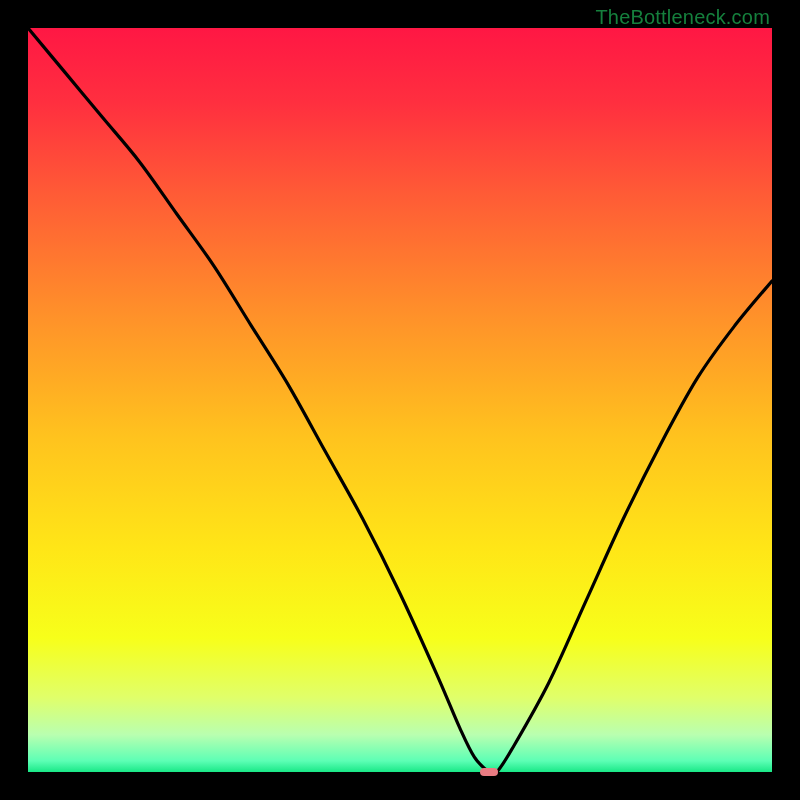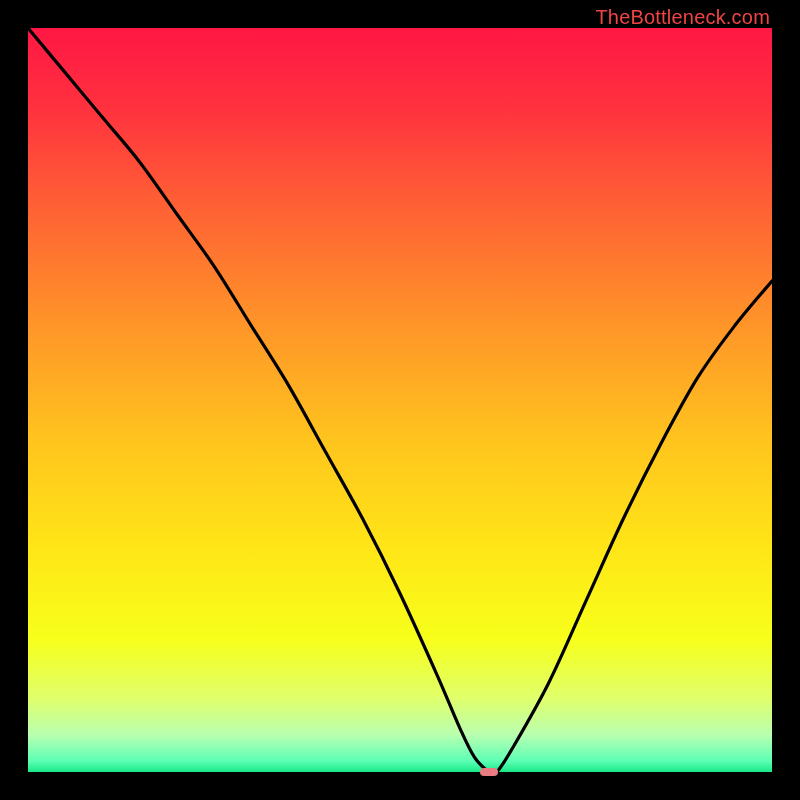--- a/index.html
+++ b/index.html
@@ -1,21 +1,21 @@
 <!DOCTYPE html>
 <html><head>
 <meta charset="utf-8">
 <style>
   * { margin: 0; padding: 0; box-sizing: border-box; }
   body { background: #000; width: 800px; height: 800px; position: relative; font-family: Arial, sans-serif; }
   .frame { position: absolute; top: 0; left: 0; width: 800px; height: 800px; background: #000; }
   .plot-area { position: absolute; left: 28px; top: 28px; width: 744px; height: 744px; }
   .gradient-bg { position: absolute; left: 0; top: 0; width: 100%; height: 100%; }
   .curve-svg { position: absolute; left: 0; top: 0; width: 100%; height: 100%; }
-  .watermark { position: absolute; top: 6px; right: 30px; color: #ef4444; font-size: 20px; font-weight: 500; letter-spacing: 0.2px; }
+  .watermark { position: absolute; top: 6px; right: 30px; color: #15803d; font-size: 20px; font-weight: 500; letter-spacing: 0.2px; }
   .marker { position: absolute; background: #e97c83; border-radius: 5px; }
 </style>
 </head>
 <body>
 
 <div class="frame">
 
   <div class="watermark">TheBottleneck.com</div>
 
   <div class="plot-area">

